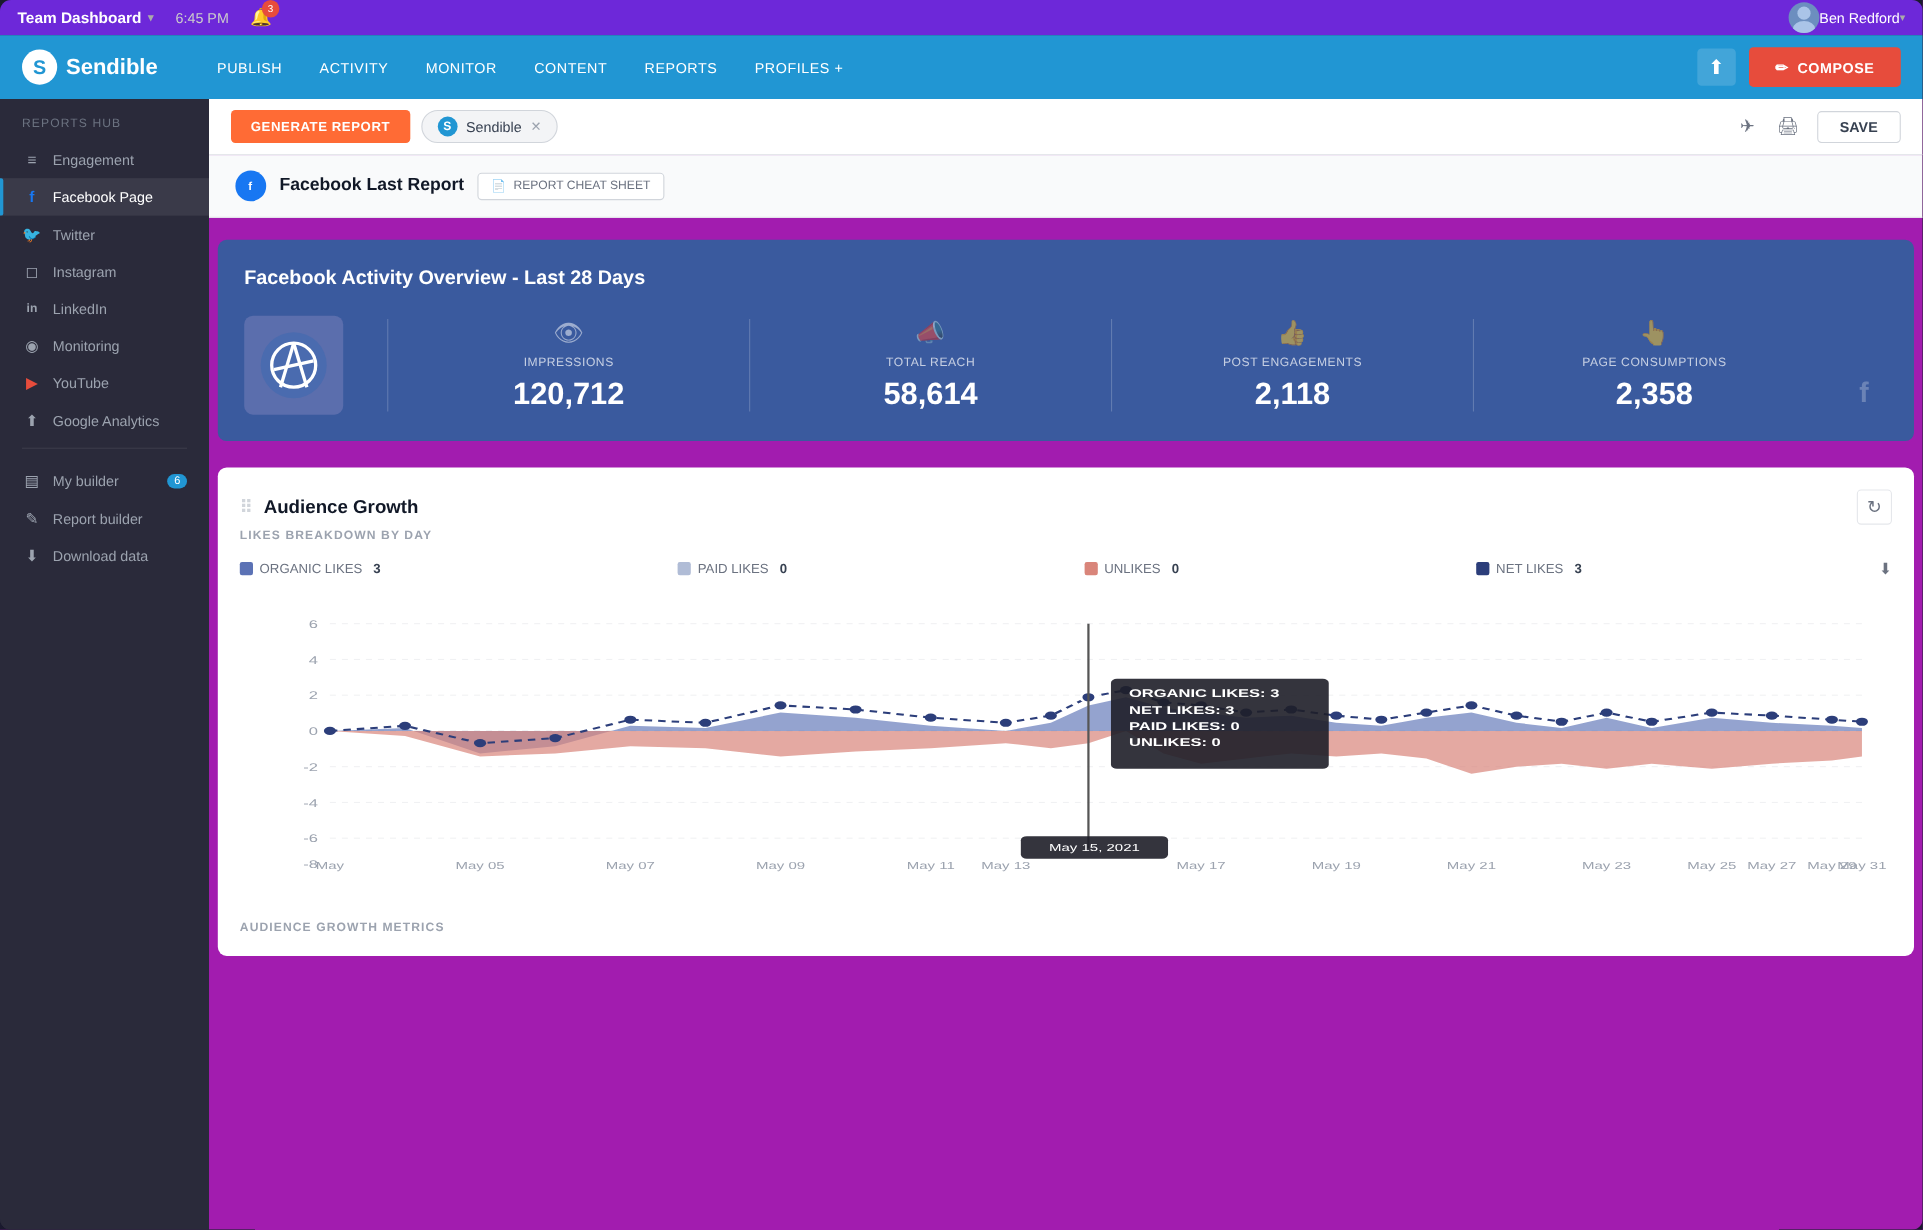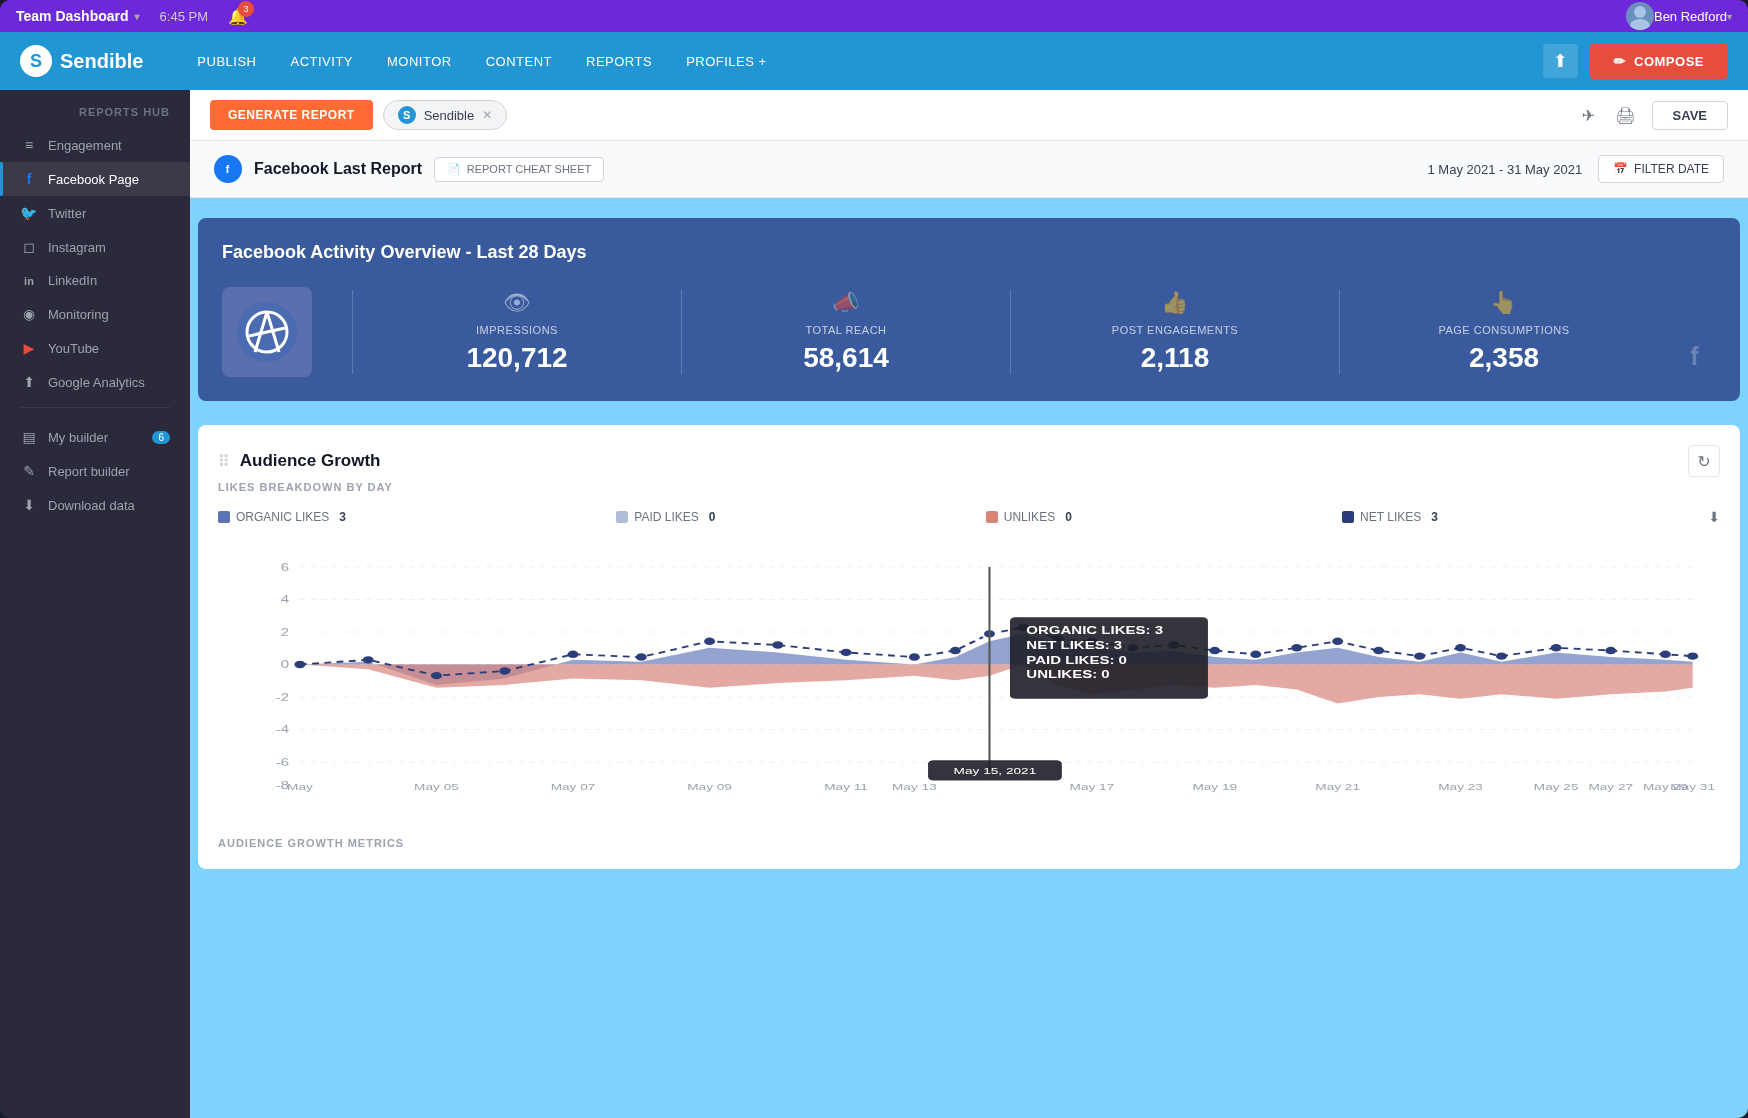--- a/index.html
+++ b/index.html
@@ -30,30 +30,30 @@
     .nav-right { margin-left: auto; display: flex; align-items: center; gap: 12px; }
     .upload-btn { color: #fff; font-size: 18px; cursor: pointer; background: rgba(255,255,255,0.15); border-radius: 4px; padding: 6px 10px; }
     .compose-btn { background: #e74c3c; color: #fff; font-size: 13px; font-weight: 700; padding: 10px 24px; border-radius: 4px; cursor: pointer; display: flex; align-items: center; gap: 8px; letter-spacing: 0.5px; }
     .compose-icon { font-size: 14px; }
 
     
     .main-layout { display: flex; flex: 1; overflow: hidden; }
 
     
     .sidebar { width: 190px; background: #2a2a3a; flex-shrink: 0; display: flex; flex-direction: column; padding: 16px 0; overflow-y: auto; }
-    .sidebar-section-title { color: #6b7280; font-size: 11px; font-weight: 700; padding: 0 20px 10px; letter-spacing: 1px; text-transform: uppercase; text-align: right; }
+    .sidebar-section-title { color: #6b7280; font-size: 11px; font-weight: 400; padding: 0 20px 10px; letter-spacing: 1px; text-transform: uppercase; }
     .sidebar-item { display: flex; align-items: center; gap: 10px; padding: 9px 20px; cursor: pointer; color: #9ca3af; font-size: 13px; position: relative; }
     .sidebar-item.active { color: #fff; background: rgba(255,255,255,0.08); }
     .sidebar-item.active::before { content: ''; position: absolute; left: 0; top: 0; bottom: 0; width: 3px; background: #2196d3; border-radius: 0 2px 2px 0; }
     .sidebar-icon { font-size: 14px; width: 18px; text-align: center; }
     .sidebar-badge { background: #2196d3; color: #fff; font-size: 10px; border-radius: 10px; padding: 1px 6px; margin-left: auto; }
     .sidebar-divider { height: 1px; background: rgba(255,255,255,0.08); margin: 8px 20px 12px; }
 
     
-    .content-area { flex: 1; background: #7dd3fc; display: flex; flex-direction: column; overflow: hidden; }
+    .content-area { flex: 1; background: #a21caf; display: flex; flex-direction: column; overflow: hidden; }
 
     
     .reports-bar { background: #fff; padding: 10px 20px; display: flex; align-items: center; gap: 10px; border-bottom: 1px solid #e5e7eb; flex-shrink: 0; }
     .generate-btn { background: #ff6b35; color: #fff; font-size: 12px; font-weight: 700; padding: 8px 18px; border-radius: 4px; cursor: pointer; letter-spacing: 0.5px; }
     .tab-chip { display: flex; align-items: center; gap: 8px; background: #f3f4f6; border: 1px solid #d1d5db; border-radius: 20px; padding: 5px 14px; font-size: 13px; color: #374151; }
     .tab-chip .chip-close { color: #9ca3af; cursor: pointer; font-size: 12px; }
     .reports-bar-right { margin-left: auto; display: flex; align-items: center; gap: 12px; }
     .bar-icon-btn { color: #6b7280; font-size: 16px; cursor: pointer; padding: 4px; }
     .save-btn { background: #fff; border: 1px solid #d1d5db; color: #374151; font-size: 13px; font-weight: 600; padding: 6px 20px; border-radius: 4px; cursor: pointer; }
 
@@ -229,27 +229,20 @@
           <div class="fb-report-icon">
             <svg width="18" height="18" viewBox="0 0 24 24">
                 <circle cx="12" cy="12" r="12" fill="#1877f2"></circle>
                 <text x="9" y="17" fill="#fff" font-size="14" font-weight="900" font-family="Arial">f</text>
               </svg>
           </div>
           <span class="report-title-text">Facebook Last Report</span>
           <div class="cheat-sheet-btn">
             <span>📄</span>
             <span>REPORT CHEAT SHEET</span>
-          </div>
-        </div>
-        <div style="display:flex;align-items:center;gap:16px;">
-          <span class="date-range">1 May 2021 - 31 May 2021</span>
-          <div class="filter-date-btn">
-            <span>📅</span>
-            <span>FILTER DATE</span>
           </div>
         </div>
       </div>
 
       <div class="report-content">
 
         <div class="overview-card">
           <div class="overview-title">Facebook Activity Overview - Last 28 Days</div>
           <div class="overview-stats">
 

